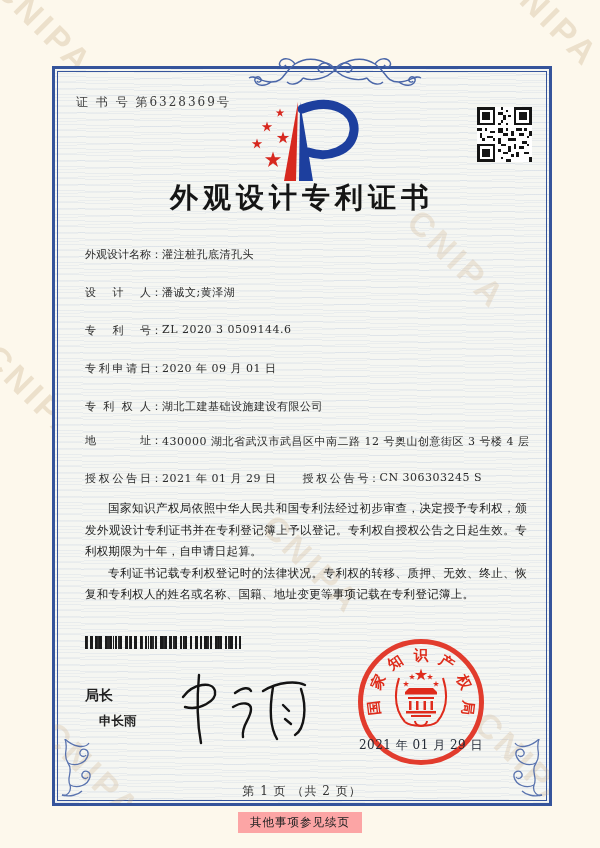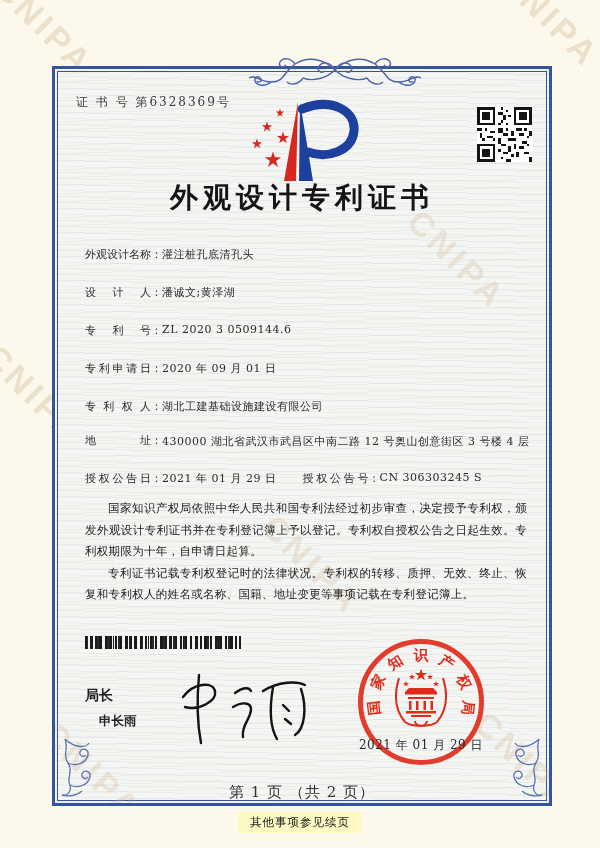--- a/index.html
+++ b/index.html
@@ -91,27 +91,27 @@
   .sc5{transform:translate(-50%,-50%) rotate(65deg)  translateY(-47px);}
   .sc6{transform:translate(-50%,-50%) rotate(97deg)  translateY(-47px);}
   .emblem{position:absolute;left:28px;top:20px;width:60px;height:70px;}
   .seal-date{
     position:absolute;left:303px;top:668px;width:126px;text-align:center;
     font-size:12px;letter-spacing:0.5px;color:#232a36;z-index:3;
     font-family:"DejaVu Serif","Liberation Serif",serif;white-space:nowrap;
   }
   .page-info{
     position:absolute;left:0;top:714px;width:100%;text-align:center;
-    font-size:15px;letter-spacing:1px;color:#333;
+    font-size:12px;letter-spacing:1px;color:#333;
     font-family:"DejaVu Serif","Liberation Serif",serif;
   }
   
   .note{
     position:absolute;left:50%;top:812px;transform:translateX(-50%);
-    background:#fef9c3;padding:3px 12px;font-size:11.5px;letter-spacing:1px;color:#222;
+    background:#fca5a5;padding:3px 12px;font-size:11.5px;letter-spacing:1px;color:#222;
     font-family:"DejaVu Serif","Liberation Serif",serif;white-space:nowrap;
   }
 </style>
 </head>
 <body>
 
 <div class="wm" style="left:-18px;top:6px;">CNIPA</div>
 <div class="wm" style="left:488px;top:-2px;">CNIPA</div>
 <div class="wm" style="left:-28px;top:375px;">CNIPA</div>
 

